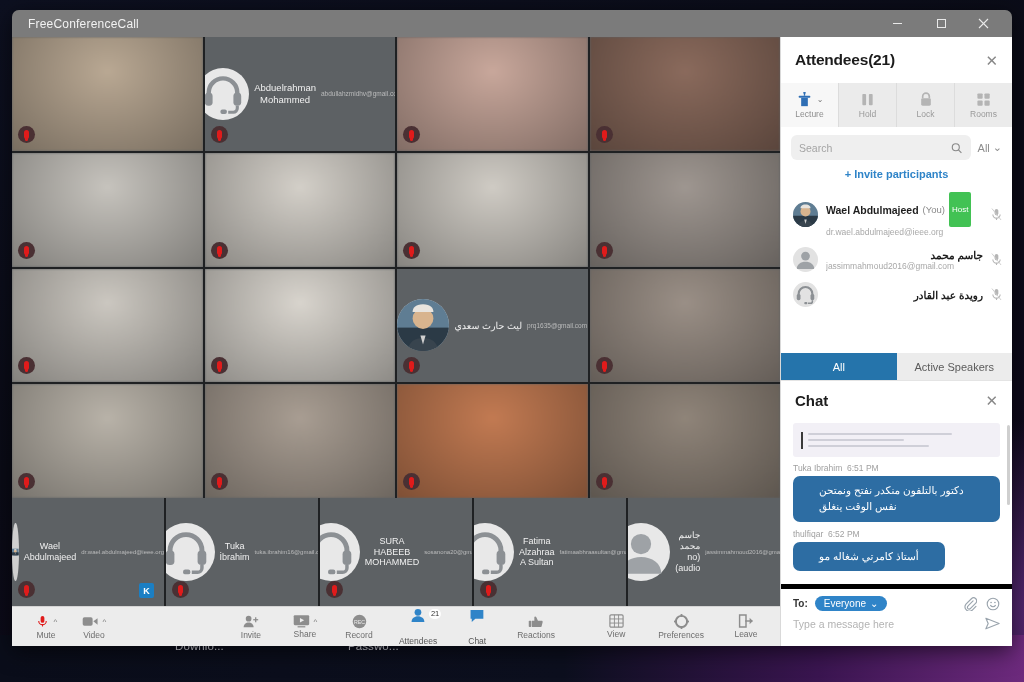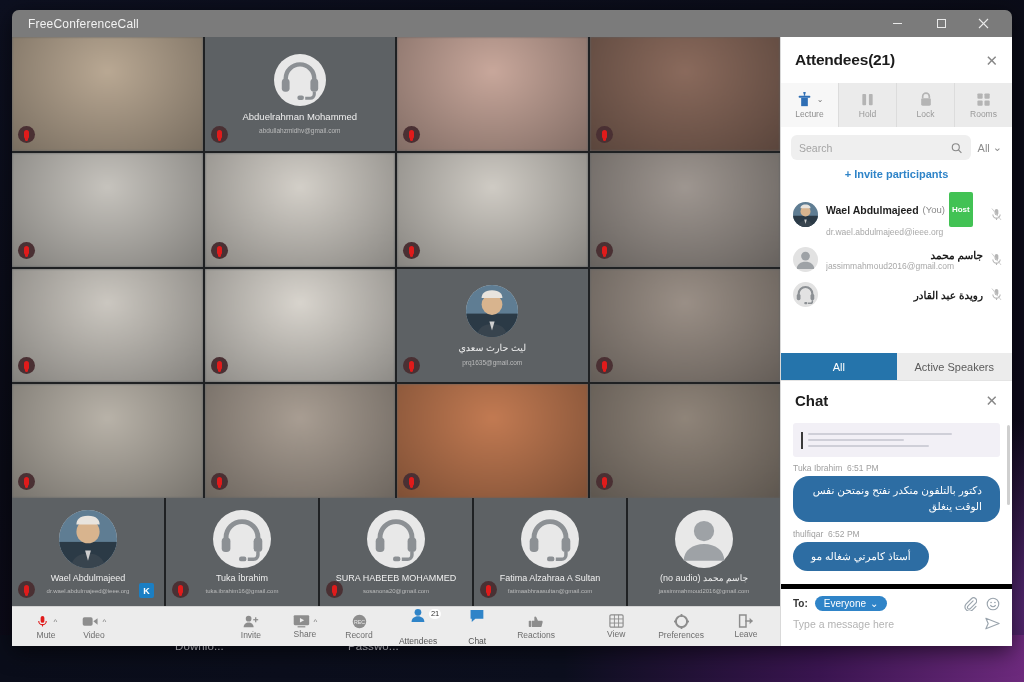--- a/index.html
+++ b/index.html
@@ -55,21 +55,21 @@
   .tile .mute-badge {
     position: absolute; left: 6px; bottom: 8px; width: 17px; height: 17px;
     border-radius: 50%; background: #4a3033; display: flex;
     align-items: center; justify-content: center; z-index: 4;
   }
   .tile .mute-badge i {
     width: 5px; height: 9px; border-radius: 3px; background: #e01b1b; display: block;
     box-shadow: 0 3px 0 -1px #e01b1b;
   }
   .av-wrap {
-    position: absolute; inset: 0; display: flex; flex-direction: column;
+    position: absolute; inset: 0; display: flex; flex-direction: row;
     align-items: center; justify-content: center; gap: 5px;
   }
   .av-circle {
     width: 52px; height: 52px; border-radius: 50%; background: #e8e8e8;
     display: flex; align-items: center; justify-content: center;
   }
   .av-name { color: #f0f0f0; font-size: 9.5px; text-align: center; line-height: 1.2; }
   .av-mail { color: #c9c9c9; font-size: 6.5px; text-align: center; opacity: .85; }
   .photo { position: absolute; inset: 0; }
 
@@ -148,21 +148,21 @@
   .prow { display: flex; align-items: center; gap: 8px; padding: 5px 10px 5px 12px;
           position: relative; }
   .pav { width: 25px; height: 25px; border-radius: 50%; background: #e2e2e2;
          flex: 0 0 25px; display: flex; align-items: center; justify-content: center;
          overflow: hidden; }
   .pinfo { flex: 1; min-width: 0; }
   .pname { font-size: 10.5px; color: #1e1e1e; font-weight: bold; display: flex;
            align-items: center; gap: 4px; flex-wrap: nowrap; }
   .pname .you { color: #8a8a8a; font-weight: normal; font-size: 9.5px; }
   .host { background: #42c254; color: #fff; font-size: 8px; border-radius: 2px;
-          padding: 12px 3px; line-height: 11px; font-weight: bold; }
+          padding: 12px 3px; line-height: 11px; font-weight: normal; }
   .pmail { font-size: 8.5px; color: #a8a8a8; white-space: nowrap; overflow: hidden;
            text-overflow: ellipsis; }
   .rtl { direction: rtl; text-align: right; }
   .pmic { color: #b5b5b5; flex: 0 0 auto; }
 
   .tabs { display: flex; flex: 0 0 27px; }
   .tab { flex: 1; display: flex; align-items: center; justify-content: center;
          font-size: 11px; background: #ececec; color: #5b5b5b; }
   .tab.active { background: #2574ab; color: #fff; }
 
@@ -170,22 +170,22 @@
   .chat { flex: 0 0 auto; display: flex; flex-direction: column; border-top: 1px solid #e4e4e4;
           min-height: 0; }
   .chat-head { height: 38px; display: flex; align-items: center; justify-content: space-between;
                padding: 0 14px; flex: 0 0 38px; }
   .chat-head h2 { font-size: 15px; font-weight: bold; color: #1c1c1c; }
   .chat-body { flex: 1 1 auto; overflow: hidden; padding: 4px 12px 4px; position: relative;
                min-height: 0; }
   .msg { margin-bottom: 7px; }
   .meta { font-size: 8.5px; color: #a0a0a0; margin-bottom: 3px; }
   .bubble {
-    background: #2d6da3; color: #fff; border-radius: 16px; padding: 7px 18px;
-    font-size: 10.5px; line-height: 1.5; direction: rtl; text-align: right;
+    background: #2d6da3; color: #fff; border-radius: 7px; padding: 7px 26px;
+    font-size: 10.5px; line-height: 1.5; direction: rtl; text-align: left;
   }
   .doccard {
     height: 34px; background: #f2f0f6; border-radius: 3px; margin-bottom: 6px;
     display: flex; align-items: center; padding: 0 8px; gap: 5px; overflow: hidden;
   }
   .doccard .ln { height: 2px; background: #cfcfd8; border-radius: 1px; }
   .cursor { width: 2px; height: 17px; background: #3a3a3a; flex: 0 0 2px; }
   .scrollbar { position: absolute; right: 2px; top: 6px; width: 3px; height: 80px;
                background: #cfcfcf; border-radius: 2px; }
 

